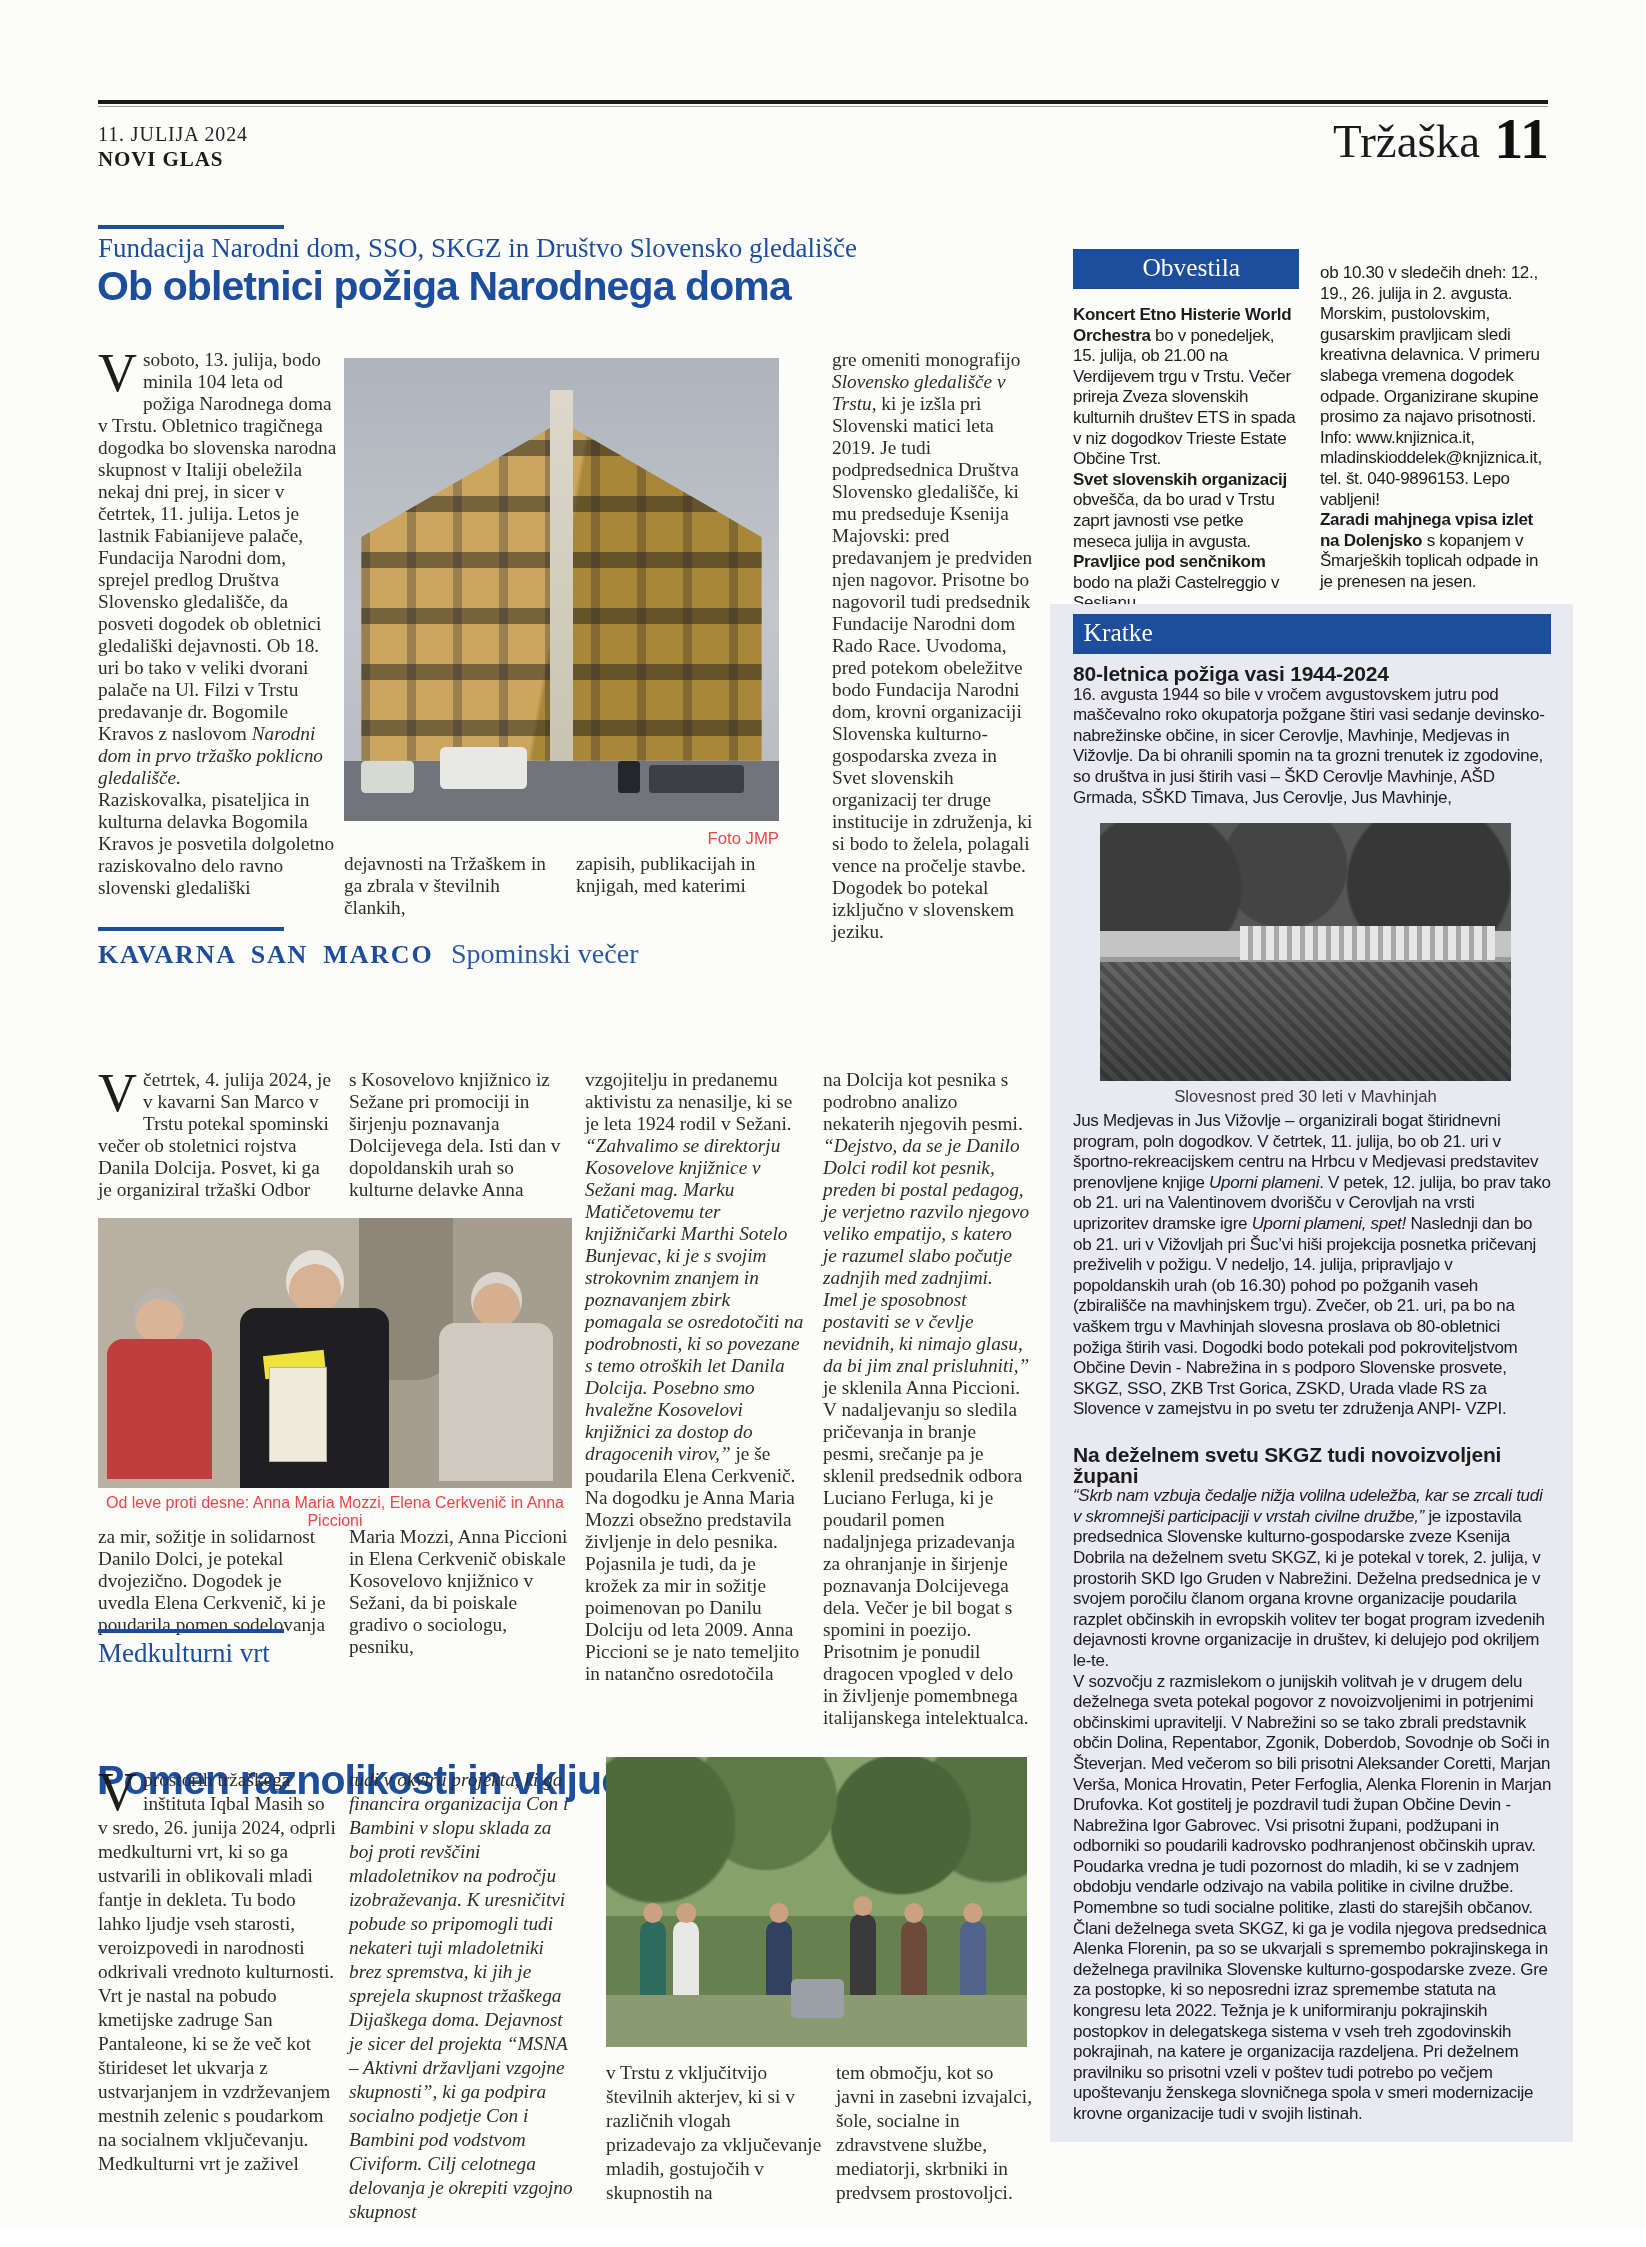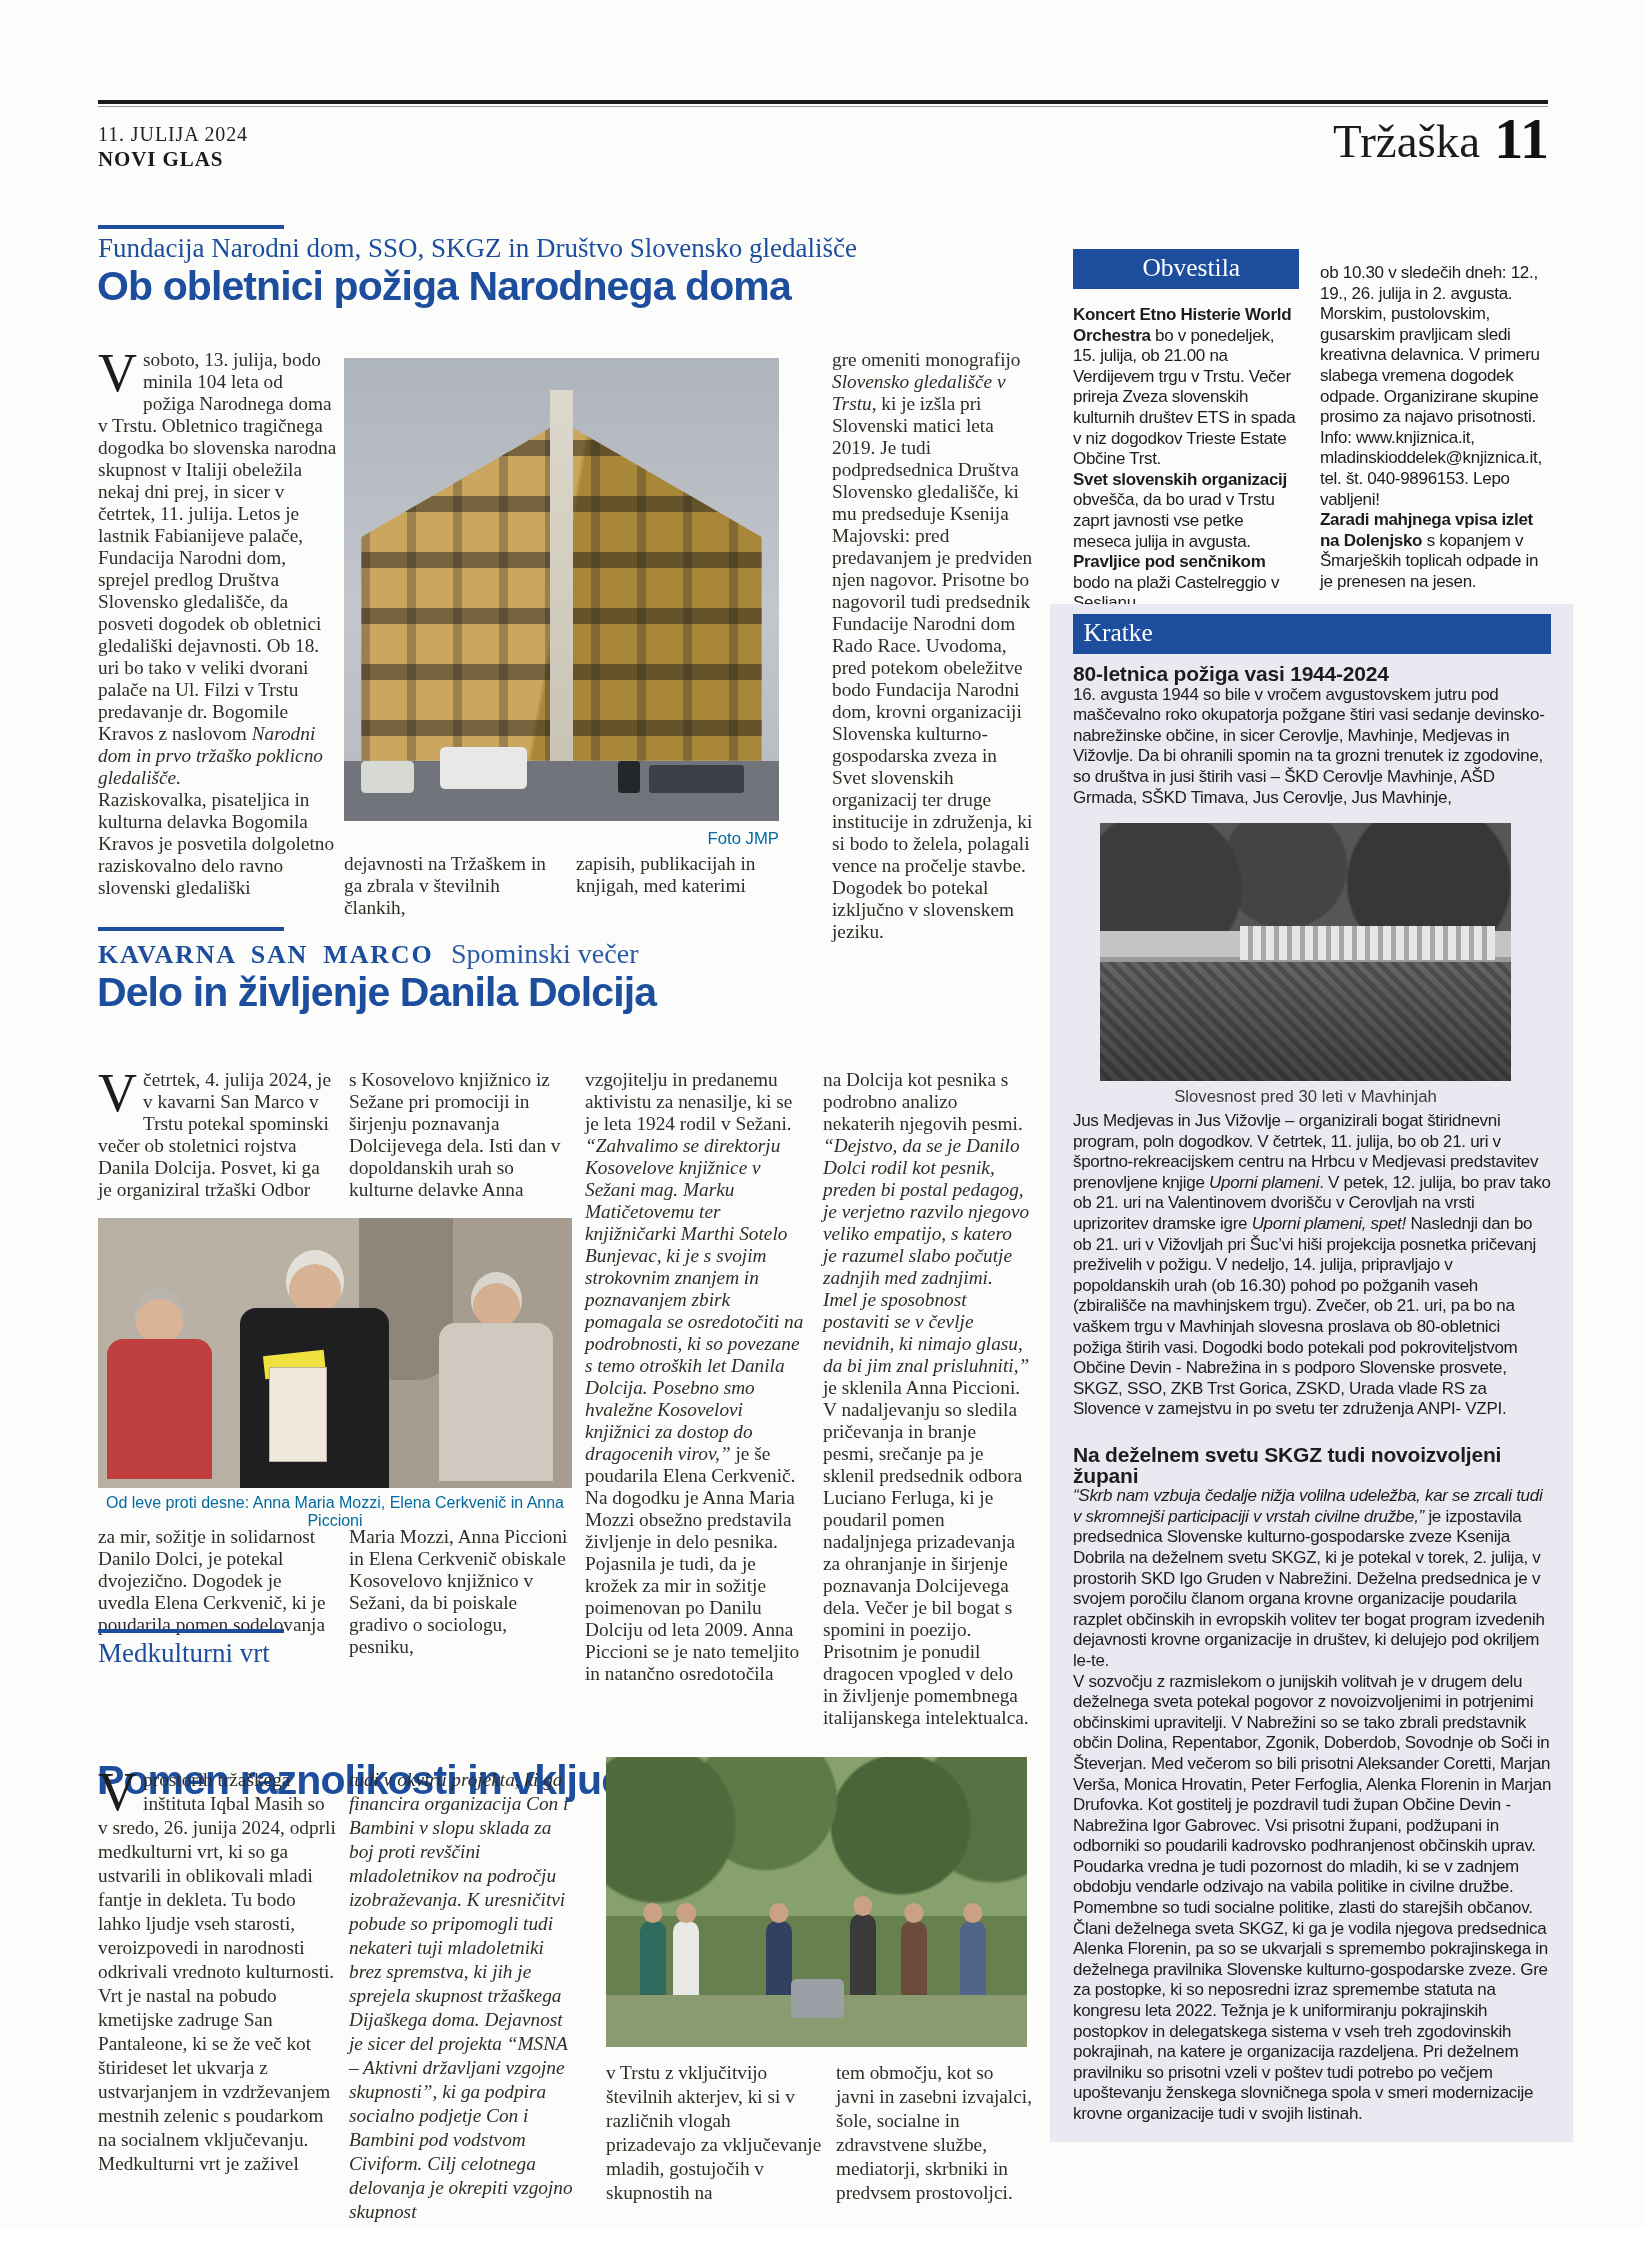--- a/index.html
+++ b/index.html
@@ -17,21 +17,21 @@
   .pg-section{font-size:47px;color:#1b1b1b;line-height:1;}
   .pg-num{font-size:58px;font-weight:bold;color:#111;line-height:.92;}
   
   .rule{height:3.5px;background:var(--accent);width:186px;}
   .kicker{font-size:27px;color:var(--accent);}
   .headline{font-family:"Liberation Sans",sans-serif;font-weight:bold;font-size:41px;
             letter-spacing:-0.9px;color:var(--accent);line-height:1.05;white-space:nowrap;}
   .bodycol{font-size:19.3px;line-height:22px;color:#2d2d2a;text-align:left;}
   .bodycol p{margin:0;}
   .dropcap{float:left;font-size:54px;line-height:42px;padding:2.6px 6.1px 0 0;color:#1d1d1b;}
-  .photocap{font-family:"Liberation Sans",sans-serif;font-size:16.7px;color:#0369a1;}
+  .photocap{font-family:"Liberation Sans",sans-serif;font-size:16.7px;color:#ef4444;}
   
   .a1-rule{left:98px;top:225px;}
   .a1-kicker{left:98px;top:233px;}
   .a1-headline{left:97px;top:265px;}
   .a1-col1{left:98px;top:349px;width:239px;}
   .a1-col4{left:832px;top:349px;width:202px;}
   .a1-col2{left:344px;top:853px;width:221px;}
   .a1-col3{left:576px;top:853px;width:207px;}
   .photo1{left:344px;top:358px;width:435px;height:463px;overflow:hidden;background:linear-gradient(#aeb4bc,#c3c7cc 55%,#b6b9bd);}
   .p1-bldg{position:absolute;left:4%;right:4%;top:9%;bottom:13%;
@@ -203,21 +203,20 @@
     <p class="kr-head">Na deželnem svetu SKGZ tudi novoizvoljeni župani</p>
     <p><i>“Skrb nam vzbuja čedalje nižja volilna udeležba, kar se zrcali tudi v skromnejši participaciji v vrstah civilne družbe,”</i><span> je izpostavila predsednica Slovenske kulturno-gospodarske zveze Ksenija Dobrila na deželnem svetu SKGZ, ki je potekal v torek, 2. julija, v prostorih SKD Igo Gruden v Nabrežini. Deželna predsednica je v svojem poročilu članom organa krovne organizacije poudarila razplet občinskih in evropskih volitev ter bogat program izvedenih dejavnosti krovne organizacije in društev, ki delujejo pod okriljem le-te.</span></p>
     <p>V sozvočju z razmislekom o junijskih volitvah je v drugem delu deželnega sveta potekal pogovor z novoizvoljenimi in potrjenimi občinskimi upravitelji. V Nabrežini so se tako zbrali predstavnik občin Dolina, Repentabor, Zgonik, Doberdob, Sovodnje ob Soči in Števerjan. Med večerom so bili prisotni Aleksander Coretti, Marjan Verša, Monica Hrovatin, Peter Ferfoglia, Alenka Florenin in Marjan Drufovka. Kot gostitelj je pozdravil tudi župan Občine Devin - Nabrežina Igor Gabrovec. Vsi prisotni župani, podžupani in odborniki so poudarili kadrovsko podhranjenost občinskih uprav. Poudarka vredna je tudi pozornost do mladih, ki se v zadnjem obdobju vendarle odzivajo na vabila politike in civilne družbe. Pomembne so tudi socialne politike, zlasti do starejših občanov. Člani deželnega sveta SKGZ, ki ga je vodila njegova predsednica Alenka Florenin, pa so se ukvarjali s spremembo pokrajinskega in deželnega pravilnika Slovenske kulturno-gospodarske zveze. Gre za postopke, ki so neposredni izraz spremembe statuta na kongresu leta 2022. Težnja je k uniformiranju pokrajinskih postopkov in delegatskega sistema v vseh treh zgodovinskih pokrajinah, na katere je organizacija razdeljena. Pri deželnem pravilniku so prisotni vzeli v poštev tudi potrebo po večjem upoštevanju ženskega slovničnega spola v smeri modernizacije krovne organizacije tudi v svojih listinah.</p>
   </div>
 
   <div class="abs rule a2-rule"></div>
   <div class="abs a2-kicker">
     <span class="a2-kicker-b">KAVARNA SAN MARCO</span>
     <span class="a2-kicker-r">Spominski večer</span>
   </div>
-  <div class="abs headline a2-headline">Delo in življenje Danila Dolcija</div>
 
   <div class="abs bodycol a2-col1a">
     <p><span class="dropcap">V</span><span>četrtek, 4. julija 2024, je v kavarni San Marco v Trstu potekal spominski večer ob stoletnici rojstva Danila Dolcija. Posvet, ki ga je organiziral tržaški Odbor</span></p>
   </div>
   <div class="abs bodycol a2-col2a">s Kosovelovo knjižnico iz Sežane pri promociji in širjenju poznavanja Dolcijevega dela. Isti dan v dopoldanskih urah so kulturne delavke Anna</div>
   <div class="abs bodycol a2-col3"><span>vzgojitelju in predanemu aktivistu za nenasilje, ki se je leta 1924 rodil v Sežani. </span><i>“Zahvalimo se direktorju Kosovelove knjižnice v Sežani mag. Marku Matičetovemu ter knjižničarki Marthi Sotelo Bunjevac, ki je s svojim strokovnim znanjem in poznavanjem zbirk pomagala se osredotočiti na podrobnosti, ki so povezane s temo otroških let Danila Dolcija. Posebno smo hvaležne Kosovelovi knjižnici za dostop do dragocenih virov,”</i><span> je še poudarila Elena Cerkvenič. Na dogodku je Anna Maria Mozzi obsežno predstavila življenje in delo pesnika. Pojasnila je tudi, da je krožek za mir in sožitje poimenovan po Danilu Dolciju od leta 2009. Anna Piccioni se je nato temeljito in natančno osredotočila</span></div>
   <div class="abs bodycol a2-col4"><span>na Dolcija kot pesnika s podrobno analizo nekaterih njegovih pesmi. </span><i>“Dejstvo, da se je Danilo Dolci rodil kot pesnik, preden bi postal pedagog, je verjetno razvilo njegovo veliko empatijo, s katero je razumel slabo počutje zadnjih med zadnjimi. Imel je sposobnost postaviti se v čevlje nevidnih, ki nimajo glasu, da bi jim znal prisluhniti,”</i><span> je sklenila Anna Piccioni. V nadaljevanju so sledila pričevanja in branje pesmi, srečanje pa je sklenil predsednik odbora Luciano Ferluga, ki je poudaril pomen nadaljnjega prizadevanja za ohranjanje in širjenje poznavanja Dolcijevega dela. Večer je bil bogat s spomini in poezijo. Prisotnim je ponudil dragocen vpogled v delo in življenje pomembnega italijanskega intelektualca.</span></div>
 
   <div class="abs photo2">
     <div class="p2-arch"></div>

